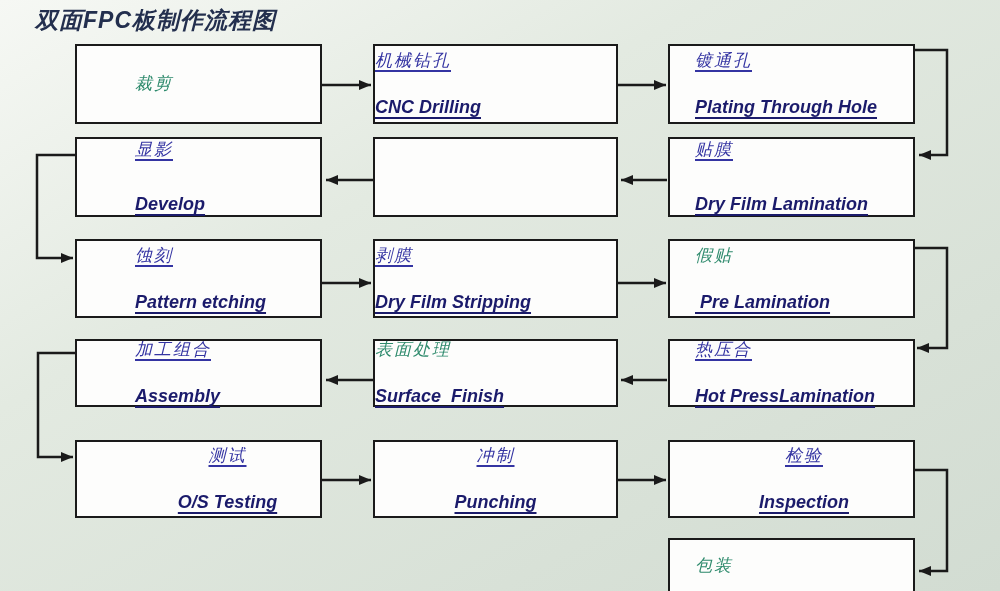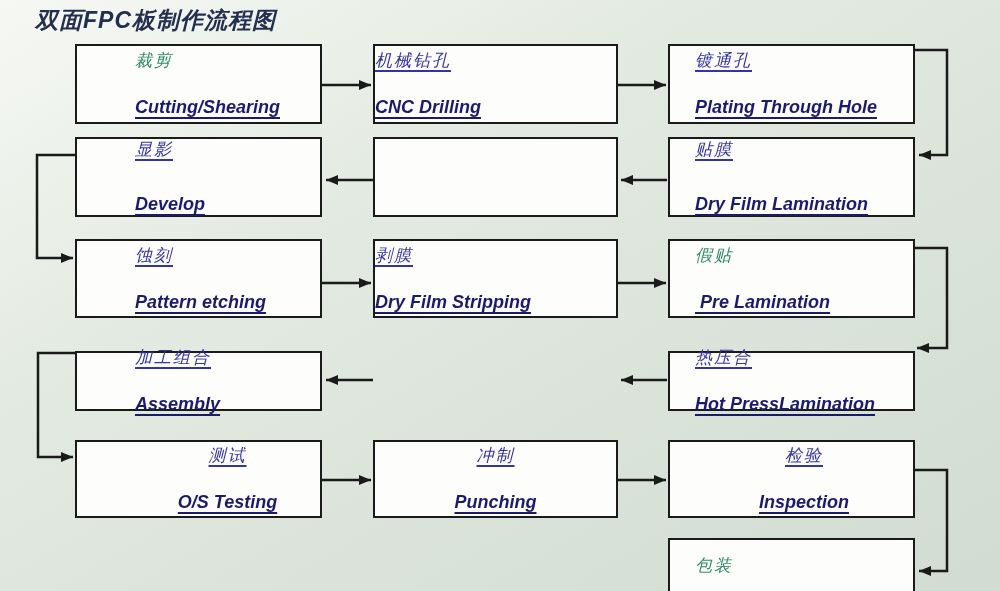--- a/index.html
+++ b/index.html
@@ -49,35 +49,34 @@
     white-space:pre;
   }
   
   .c1{left:75px;width:247px;padding-left:58px;}
   .c2{left:373px;width:245px;}
   .c3{left:668px;width:247px;padding-left:25px;}
   
   .r1{top:44px;height:80px;}
   .r2{top:137px;height:80px;justify-content:space-between;}
   .r3{top:239px;height:79px;}
-  .r4{top:351px;height:60px;}
+  .r4{top:339px;height:68px;}
   .r5{top:440px;height:78px;align-items:center;}
   .r6{top:538px;height:80px;}
   #connectors{position:absolute;left:0;top:0;pointer-events:none;}
 </style>
 </head>
 <body>
 
 <div id="canvas">
 
   <div class="title">双面FPC板制作流程图</div>
 
   <div class="node r1 c1">
     <span class="zh green">裁剪</span>
-    <span class="en">Cutting/Shearing</span>
   </div>
   <div class="node r1 c2">
     <span class="zh">机械钻孔</span>
     <span class="en">CNC Drilling</span>
   </div>
   <div class="node r1 c3">
     <span class="zh">镀通孔</span>
     <span class="en">Plating Through Hole</span>
   </div>
 
@@ -101,20 +100,24 @@
     <span class="en">Dry Film Stripping</span>
   </div>
   <div class="node r3 c3">
     <span class="zh green">假贴</span>
     <span class="en"> Pre Lamination</span>
   </div>
 
   <div class="node r4 c1">
     <span class="zh">加工组合</span>
     <span class="en">Assembly</span>
+  </div>
+  <div class="node r4 c2">
+    <span class="zh green">表面处理</span>
+    <span class="en">Surface  Finish</span>
   </div>
   <div class="node r4 c3">
     <span class="zh">热压合</span>
     <span class="en">Hot PressLamination</span>
   </div>
 
   <div class="node r5 c1">
     <span class="zh">测试</span>
     <span class="en">O/S Testing</span>
   </div>

